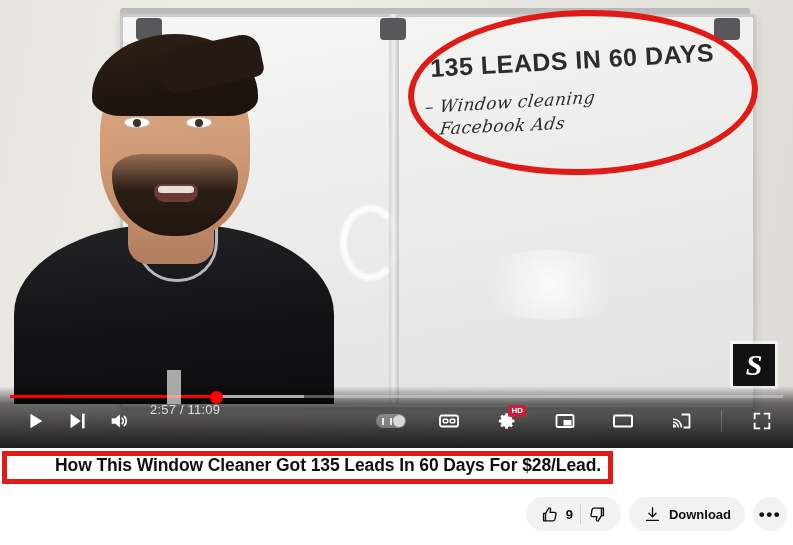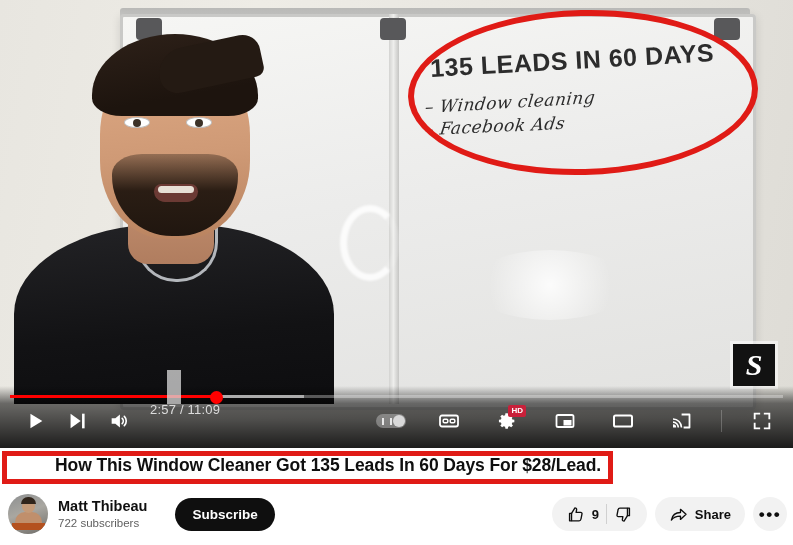--- a/index.html
+++ b/index.html
@@ -462,60 +462,49 @@
     </div>
   </div>
 
   <div class="title-row">
     <div class="title-text">How This Window Cleaner Got 135 Leads In 60 Days For $28/Lead.</div>
   </div>
   <div class="annot-title-box"></div>
 
   <div class="meta-row">
 
-    <div class="channel">
-      <div class="avatar">
-        <div class="av-body"></div>
-        <div class="av-band"></div>
-        <div class="av-head"></div>
-        <div class="av-hair"></div>
-      </div>
-      <div class="ch-text">
-        <div class="ch-name">Matt Thibeau</div>
-        <div class="ch-subs">722 subscribers</div>
-      </div>
-      <div class="subscribe">Subscribe</div>
-    </div>
 
     <div class="actions">
       <div class="pill">
         <span>
           <svg width="19" height="19" viewBox="0 0 24 24" fill="none" stroke="#0f0f0f" stroke-width="1.7" stroke-linejoin="round">
             <path d="M7 10.5 V20 H4.5 V10.5 Z"></path>
             <path d="M7 10.5 L11.3 3.6 c1.5 0 2.3 .9 2.1 2.3 L12.8 9.4 H18.6 c1.1 0 1.8 .9 1.6 1.9 l-1.3 6.4 c-.2 1.2 -1 2.3 -2.4 2.3 H7"></path>
           </svg>
         </span>
         <span>9</span>
         <span class="like-divider"></span>
         <span>
           <svg width="19" height="19" viewBox="0 0 24 24" fill="none" stroke="#0f0f0f" stroke-width="1.7" stroke-linejoin="round">
             <path d="M17 13.5 V4 H19.5 V13.5 Z"></path>
             <path d="M17 13.5 L12.7 20.4 c-1.5 0 -2.3 -.9 -2.1 -2.3 L11.2 14.6 H5.4 c-1.1 0 -1.8 -.9 -1.6 -1.9 l1.3 -6.4 C5.3 5.1 6.1 4 7.5 4 H17"></path>
           </svg>
         </span>
       </div>
 
+
       <div class="pill">
         <span>
-          <svg width="19" height="19" viewBox="0 0 24 24" fill="none" stroke="#0f0f0f" stroke-width="1.7" stroke-linejoin="round" stroke-linecap="round">
-            <path d="M3 19 C4.5 11.5 9.5 9.5 14.5 9.5 V5.5 L21.5 11.8 L14.5 18.2 V14 C9.5 14 5.5 15.5 3 19 Z"></path>
+          <svg width="19" height="19" viewBox="0 0 24 24" fill="none" stroke="#0f0f0f" stroke-width="1.7" stroke-linecap="round" stroke-linejoin="round">
+            <path d="M12 3.5 V14.5"></path>
+              <path d="M7.5 10.5 L12 15 L16.5 10.5"></path>
+              <path d="M4.5 19.5 H19.5"></path>
           </svg>
         </span>
-        <span>Share</span>
-      </div>
-
+        <span>Download</span>
+      </div>
 
       <div class="pill round">
         <span class="dots">•••</span>
       </div>
     </div>
   </div>
 </div>
 
 </body></html>

